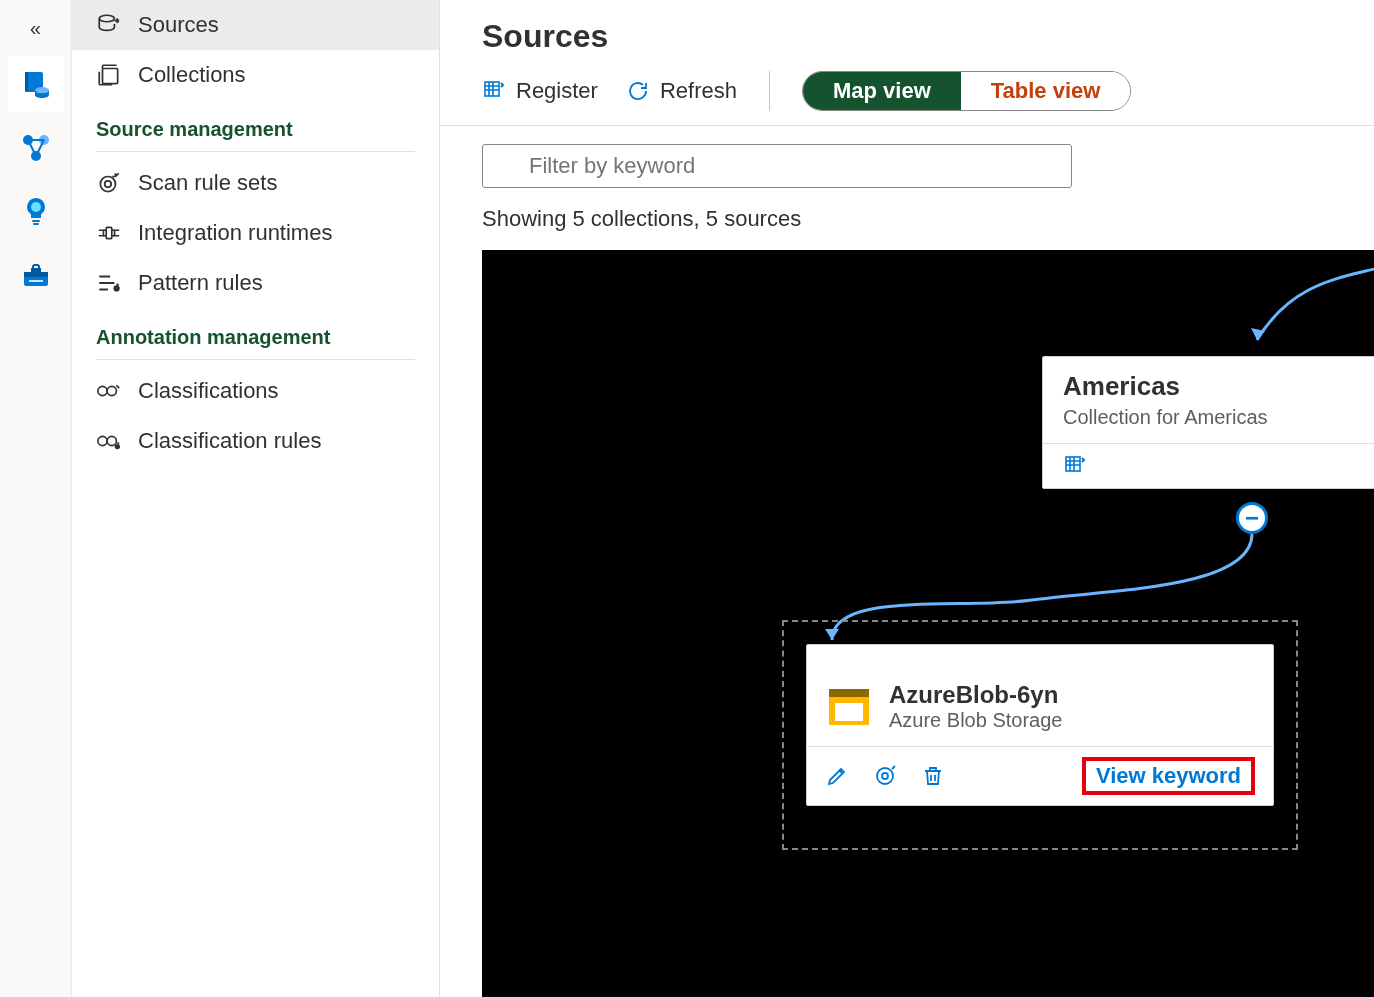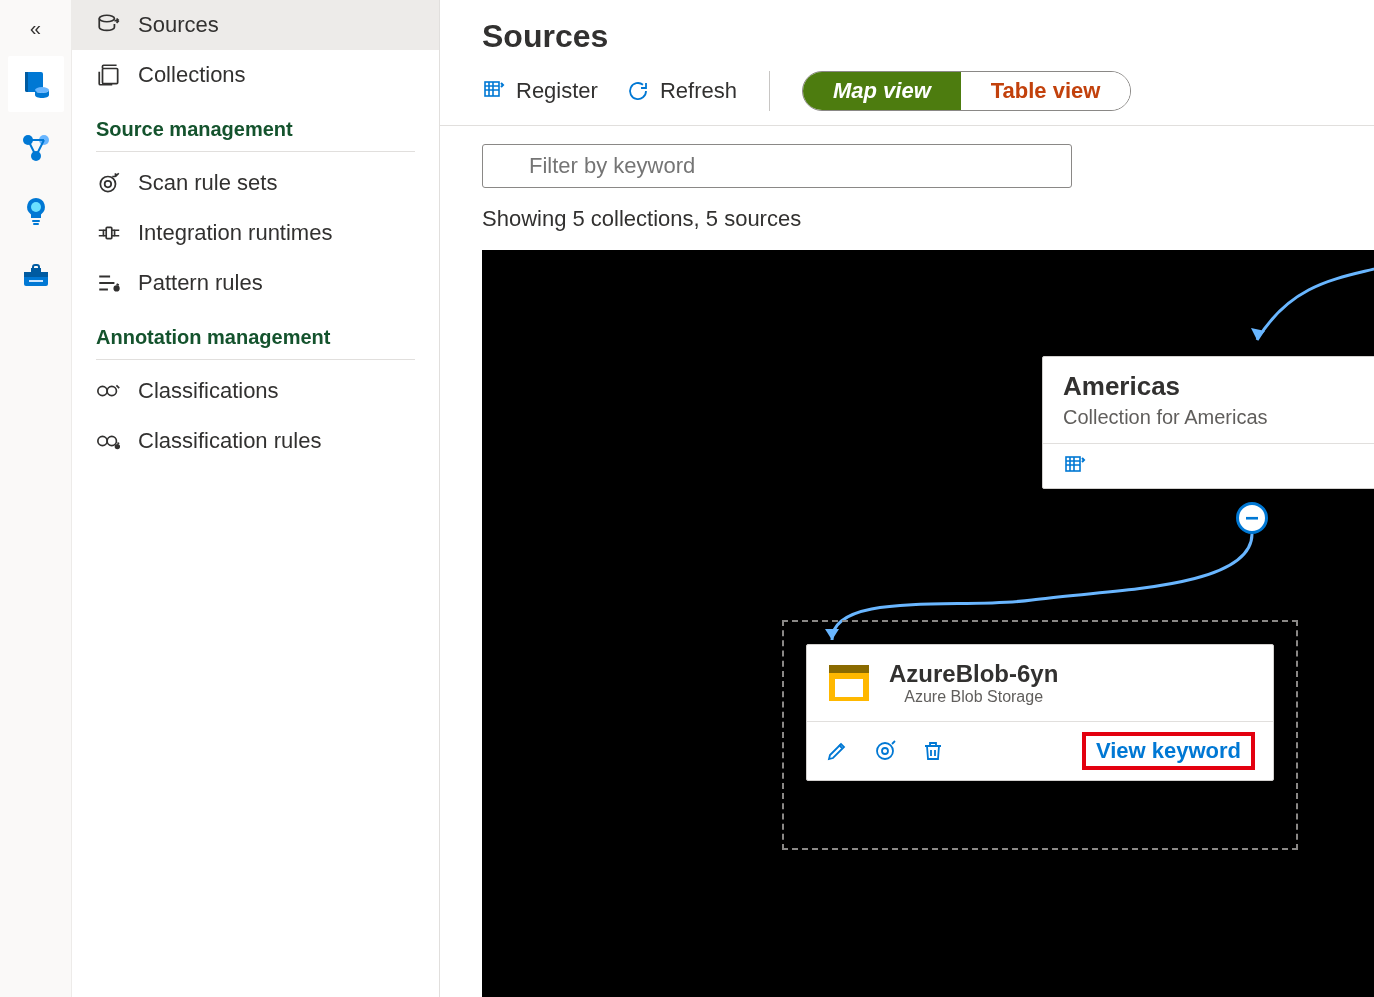--- a/index.html
+++ b/index.html
@@ -23,21 +23,21 @@
 
 
 .main { flex:1; display:flex; flex-direction:column; overflow:hidden; }
 .page-title { font-size: 32px; font-weight: 600; padding: 18px 0 10px 42px; }
 .toolbar-row { display:flex; align-items:center; padding: 6px 0 14px 42px; gap: 28px; border-bottom: 1px solid #e1dfdd; }
 .tb-btn { display:flex; align-items:center; gap:10px; font-size:22px; cursor:pointer; }
 .tb-btn .icon { color:#0078d4; }
 .vdiv { width:1px; height:40px; background:#c8c6c4; margin: 0 4px; }
 .view-toggle { display:flex; border:1px solid #8a8886; border-radius: 999px; overflow:hidden; }
 .view-toggle .opt { padding: 6px 30px; font-size: 22px; font-weight:600; cursor:pointer; }
-.view-toggle .opt.active { background:#4d7c0f; color:#fff;font-style:italic; }
+.view-toggle .opt.active { background:#14532d; color:#fff; }
 .view-toggle .opt.inactive { color:#c2410c; background:#fff; }
 
 .filter-row { padding: 18px 0 10px 42px; }
 .filter-input { width: 590px; border:1px solid #8a8886; border-radius:3px; font-size:22px; padding: 8px 12px 8px 46px; position:relative; }
 .filter-wrap { position: relative; display:inline-block; }
 .filter-wrap .ficon { position:absolute; left:14px; top:50%; transform:translateY(-50%); color:#605e5c; }
 
 .status-line { padding: 8px 0 18px 42px; font-size:22px; }
 
 .canvas { flex:1; margin: 0 0 0 42px; background:#000000; position:relative; overflow:hidden; }
@@ -52,24 +52,24 @@
 
 
 .minus-node { position:absolute; top:252px; left:754px; width:32px; height:32px; border:3px solid #0078d4; border-radius:50%; background:#fff; display:flex; align-items:center; justify-content:center; color:#0078d4; font-weight:700; font-size:24px; line-height:0; cursor:pointer; }
 
 
 .curve { position:absolute; pointer-events:none; }
 
 
 .dashed { position:absolute; top:370px; left:300px; width:516px; height:230px; border:2px dashed #8a8886; padding: 22px; }
 .source-card { background:#fff; border:1px solid #d2d0ce; border-radius:2px; width:100%; }
-.source-head { display:flex; align-items:center; gap:16px; padding: 14px 18px; }
+.source-head { display:flex; align-items:center; gap:16px; padding: 14px 18px; margin-top: 22px; }
 .source-icon { width:48px; height:48px; }
 .source-title { font-size:24px; font-weight:600; }
-.source-sub { font-size:16px; color:#605e5c;text-align:center; }
+.source-sub { font-size:20px; color:#605e5c; }
 .source-card .cdiv { height:1px; background:#e1dfdd; }
 .source-actions { display:flex; align-items:center; padding: 10px 18px; gap:24px; }
 .source-actions .spacer { flex:1; }
 .view-details { color:#0078d4; font-size:22px; font-weight:600; cursor:pointer; padding: 2px 6px; }
 .red-box { border:4px solid #e3000f; padding: 2px 4px; }
 
 svg { display:block; }
 </style>
 </head>
 <body>

